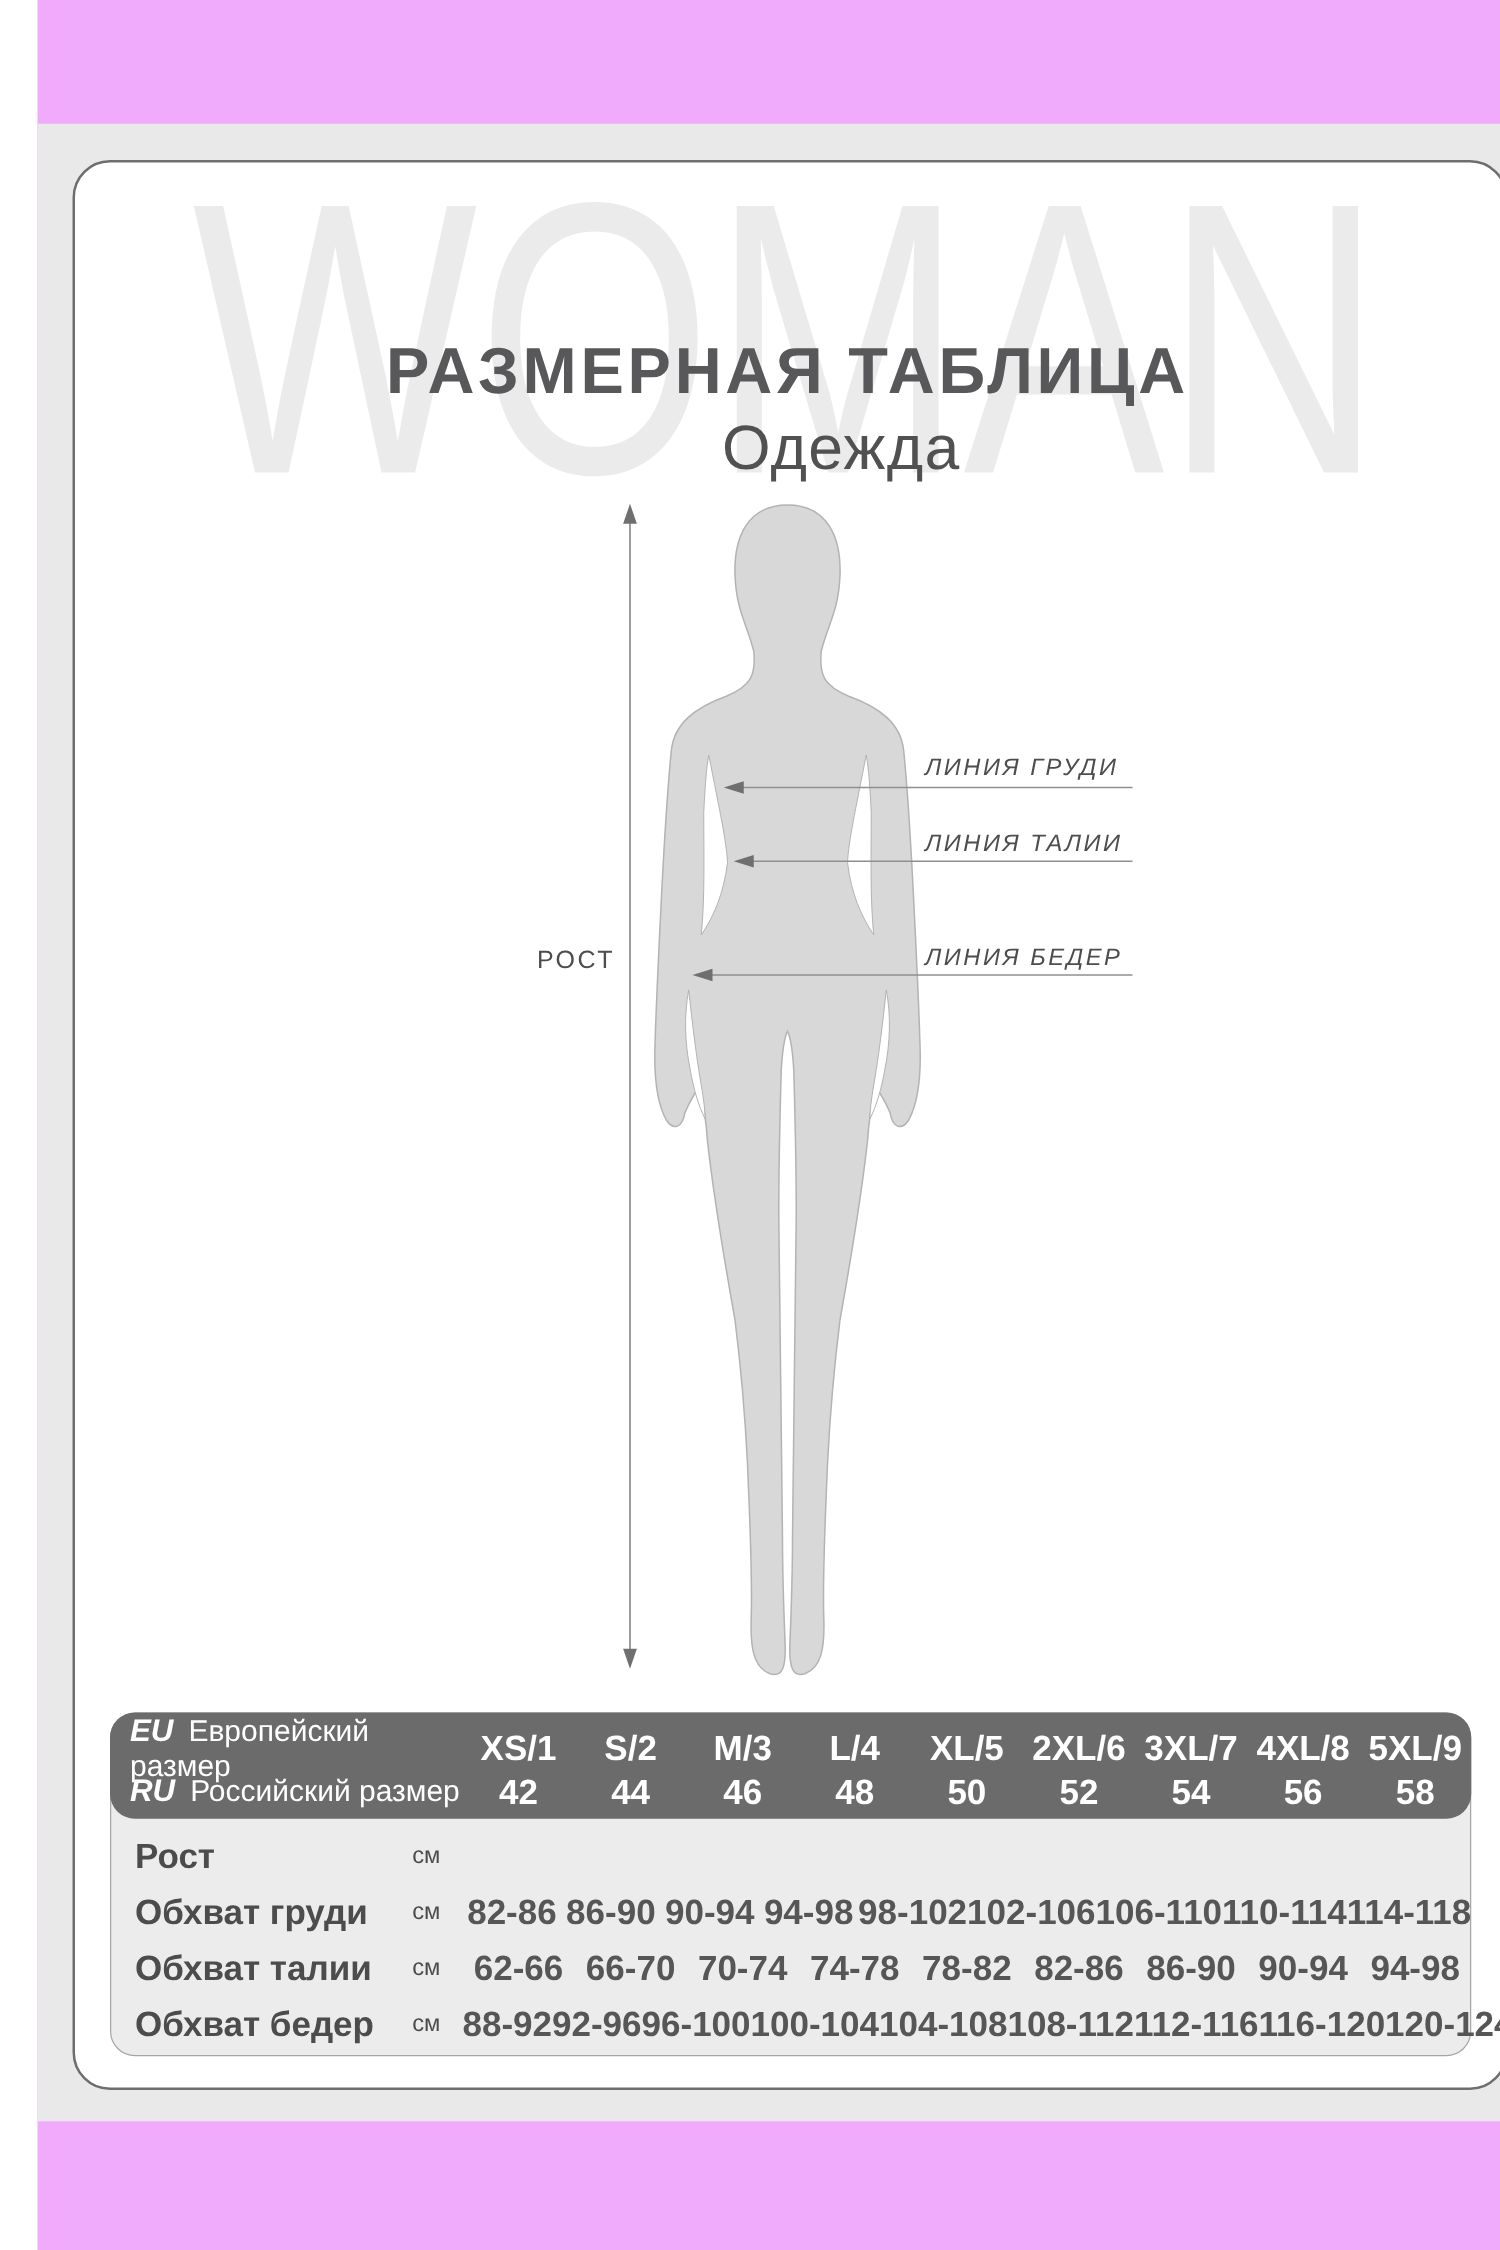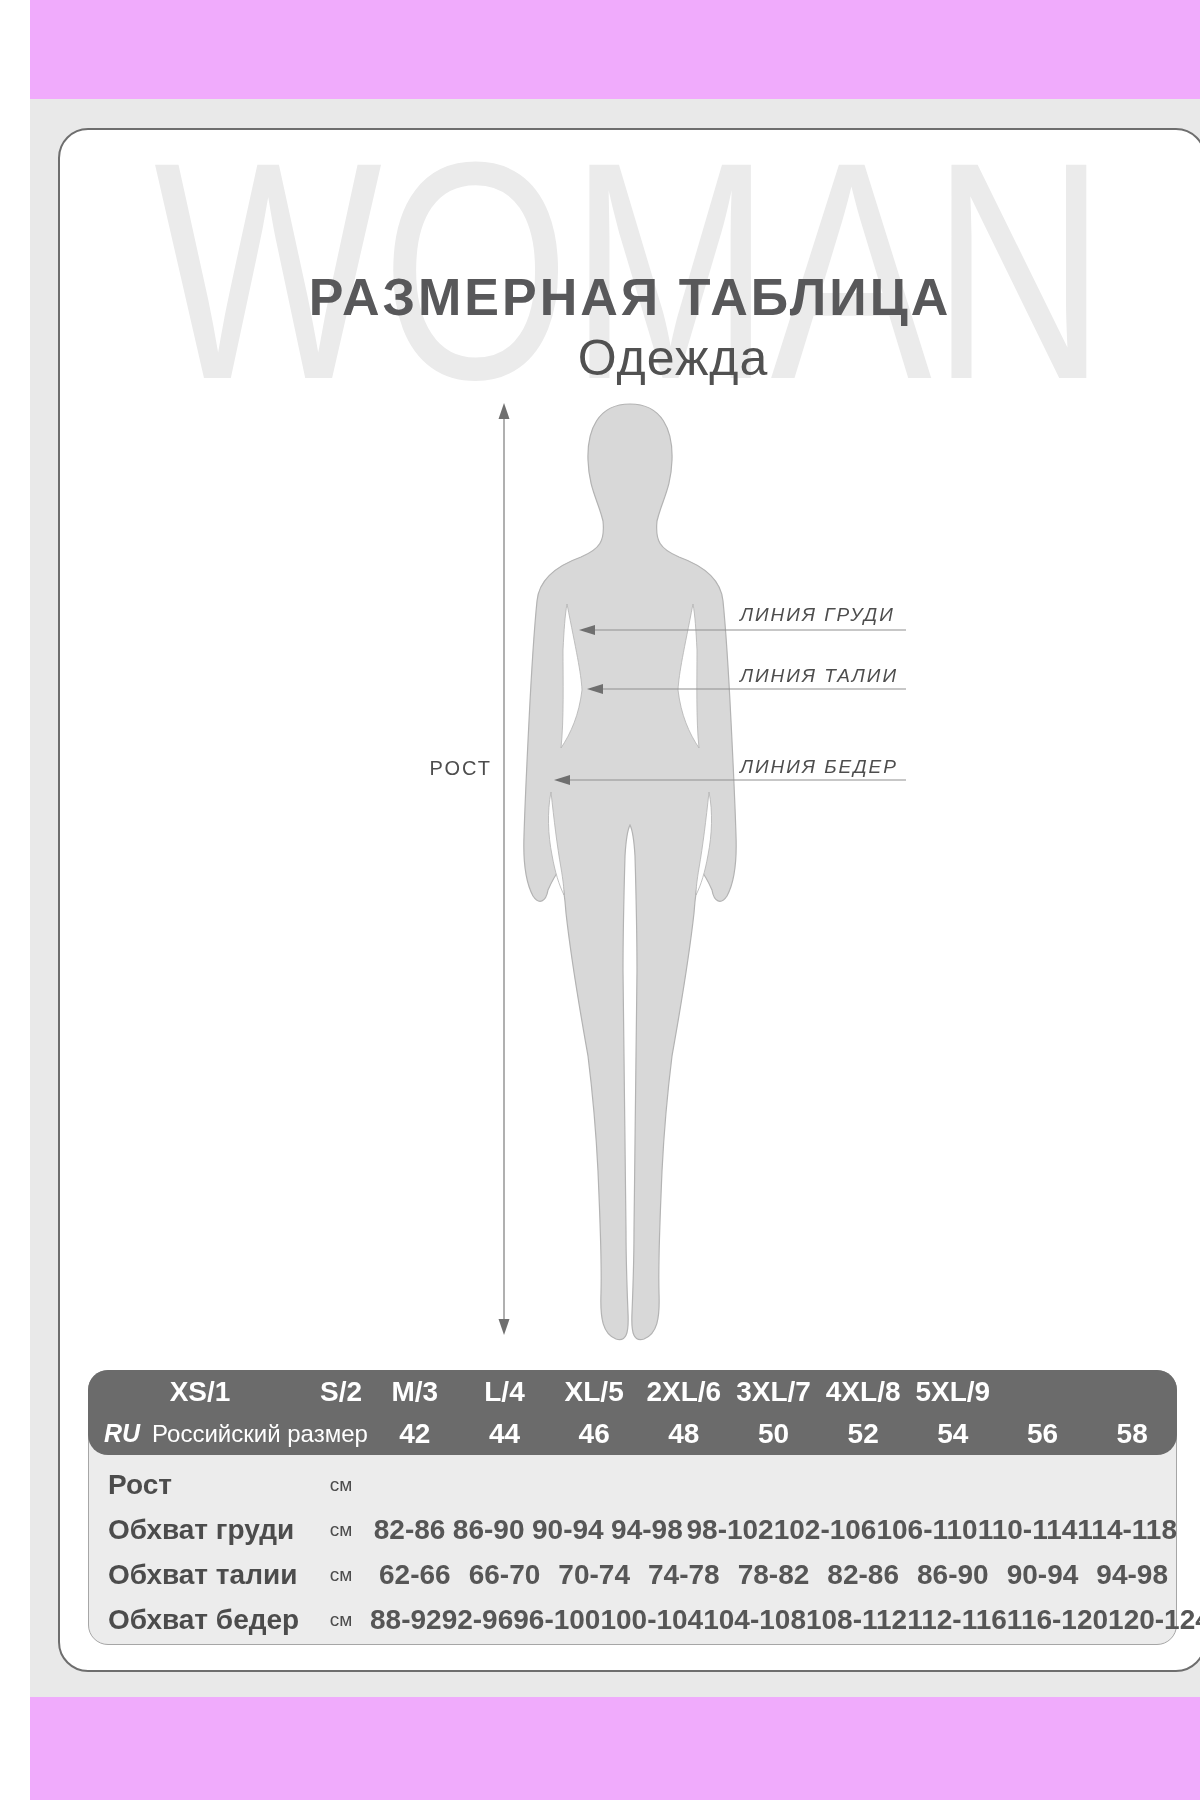--- a/index.html
+++ b/index.html
@@ -96,20 +96,21 @@
 
   <div class="height-label">РОСТ</div>
   <div class="meas-label" style="left:710px;top:605px;">ЛИНИЯ ГРУДИ</div>
   <div class="meas-label" style="left:710px;top:666px;">ЛИНИЯ ТАЛИИ</div>
   <div class="meas-label" style="left:710px;top:757px;">ЛИНИЯ БЕДЕР</div>
 
   <div class="tbl-panel"></div>
 
   <div class="tbl-header">
     <div class="trow">
+      <div class="name-cell"><span class="code">EU</span><span>Европейский размер</span></div>
       <div class="cell hdr-size">XS/1</div>
       <div class="cell hdr-size">S/2</div>
       <div class="cell hdr-size">M/3</div>
       <div class="cell hdr-size">L/4</div>
       <div class="cell hdr-size">XL/5</div>
       <div class="cell hdr-size">2XL/6</div>
       <div class="cell hdr-size">3XL/7</div>
       <div class="cell hdr-size">4XL/8</div>
       <div class="cell hdr-size">5XL/9</div>
     </div>

